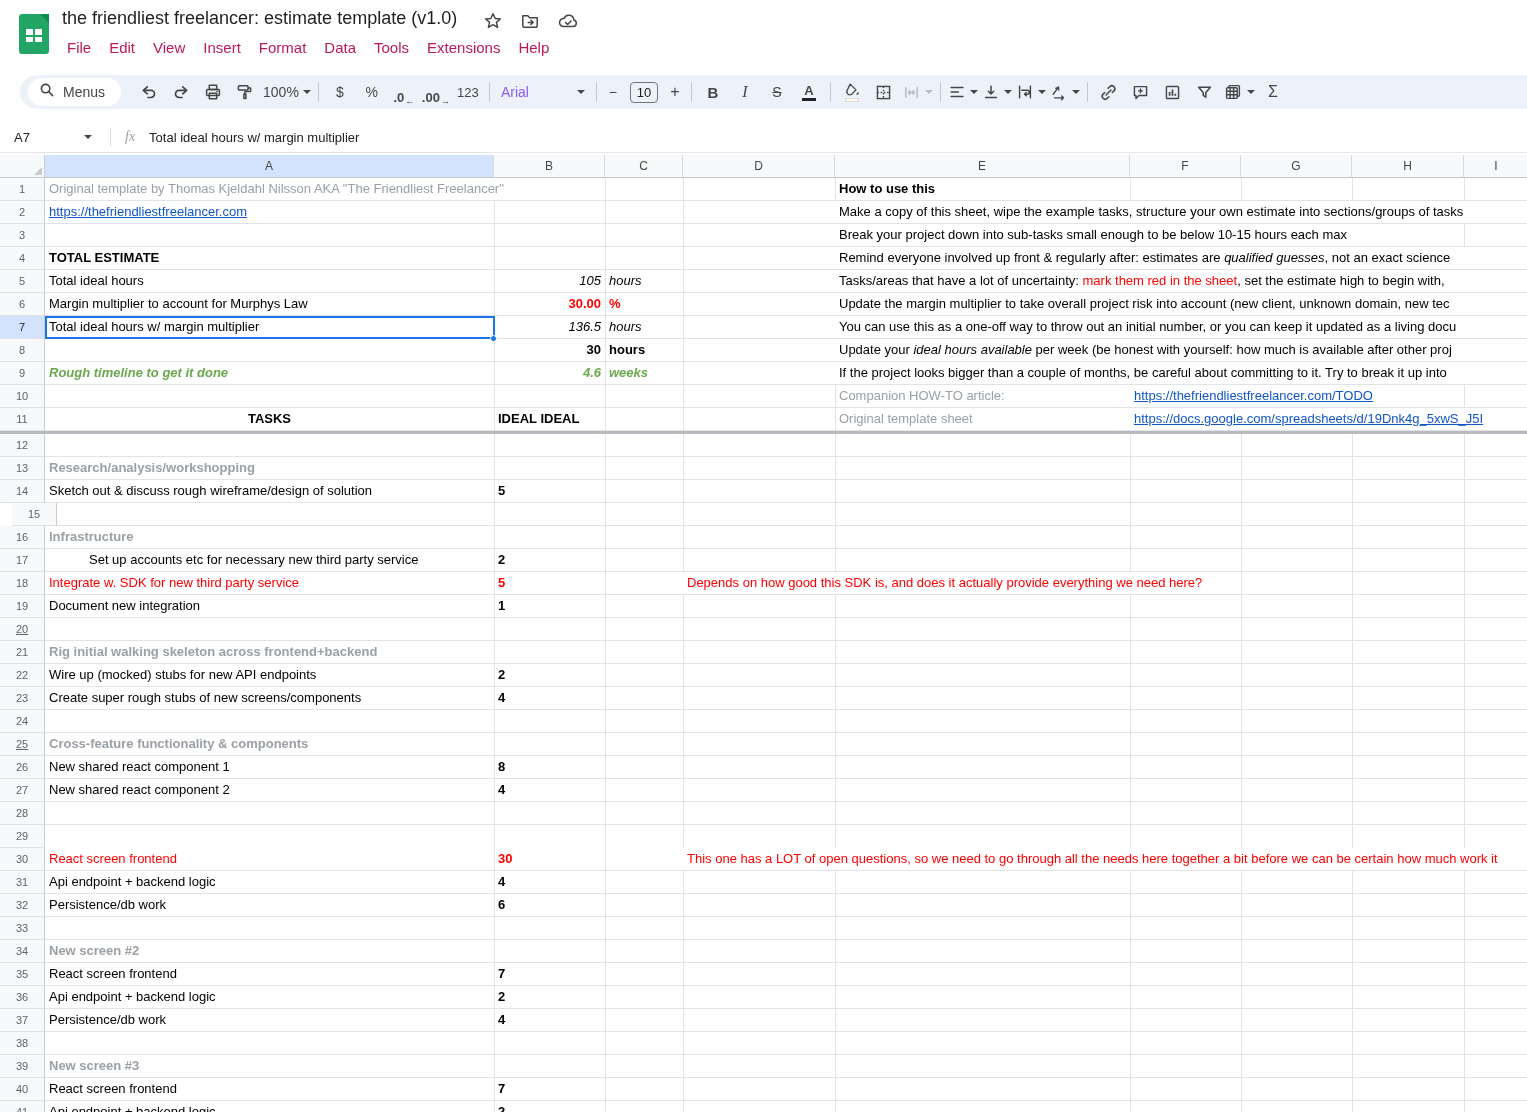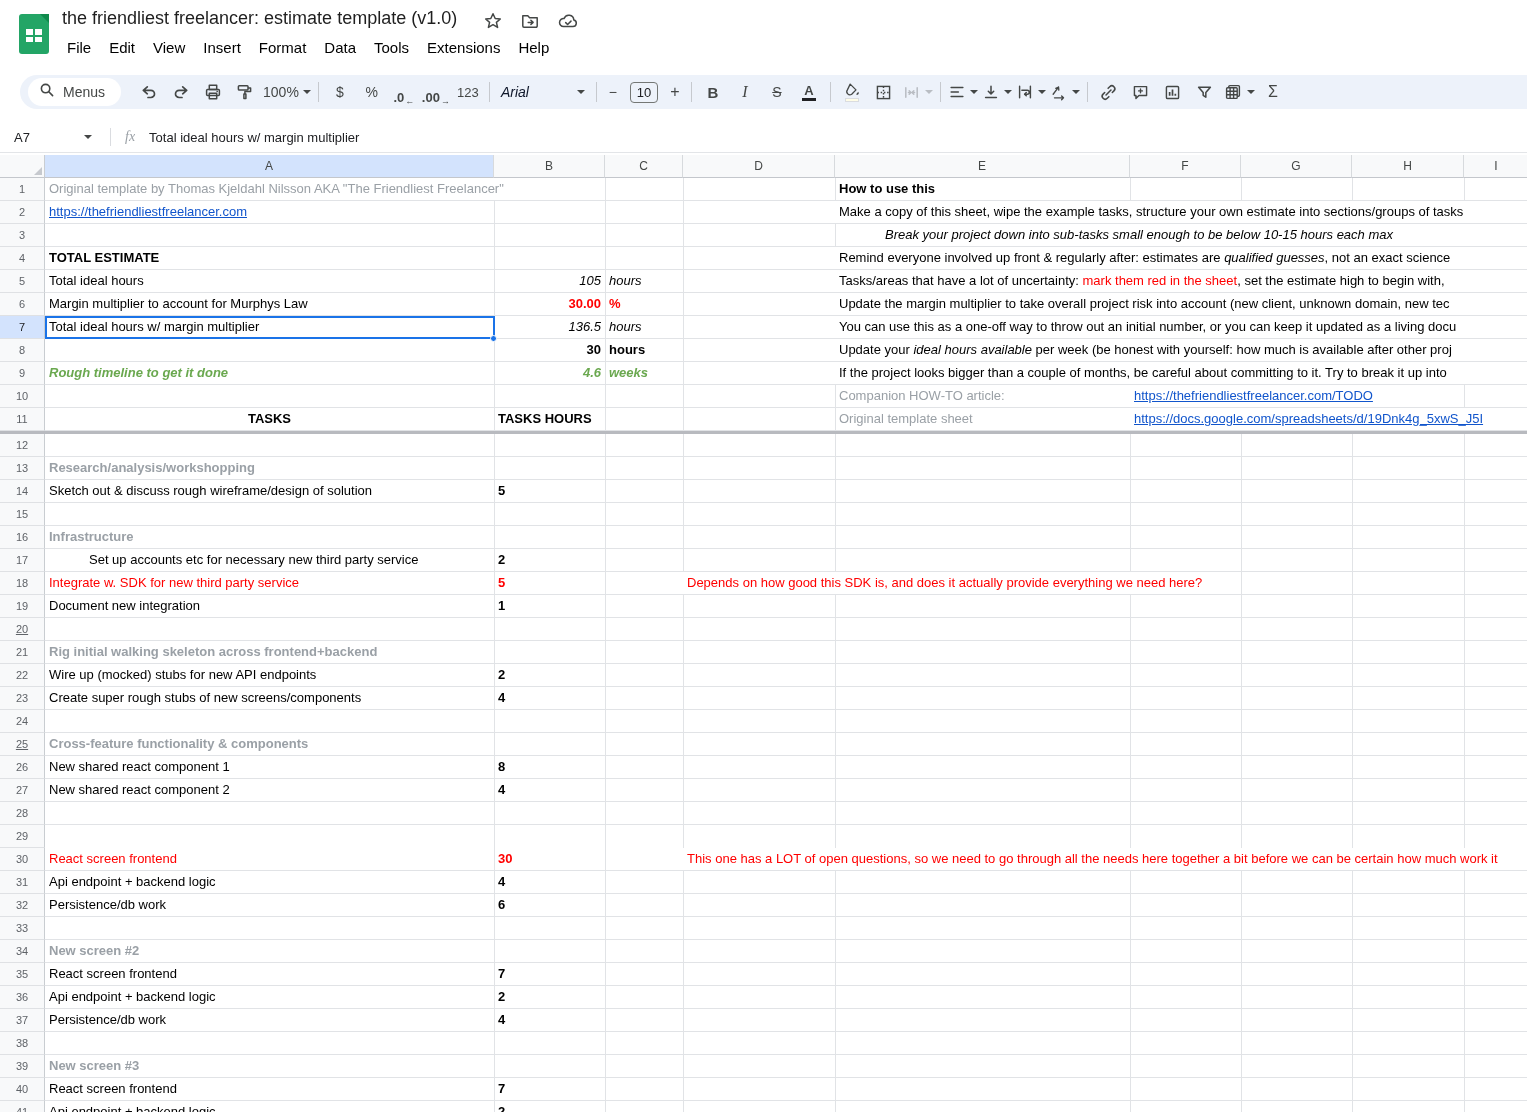--- a/index.html
+++ b/index.html
@@ -14,40 +14,40 @@
     background:#23a566; border-radius:3px; }
   .sheets-logo .fold { position:absolute; right:0; top:0; width:0; height:0;
     border-top:9px solid #0f8a4c; border-left:9px solid transparent; }
   .sheets-logo .grid2 { position:absolute; left:7px; top:15px; width:16px; height:13px;
     display:grid; grid-template-columns:1fr 1fr; grid-template-rows:1fr 1fr; gap:2px; }
   .sheets-logo .grid2 div { background:#fff; }
   .title-row { position:absolute; left:62px; top:8px; height:26px; display:flex; }
   .doc-title { font-size:18px; color:#1f1f1f; white-space:nowrap; }
   .title-ic { margin-left:26px; display:flex; align-items:center; color:#444746; }
   .menu-row { position:absolute; left:58px; top:36px; display:flex; }
-  .menu-item { font-size:15px; color:#000000; padding:3px 9px; border-radius:6px; cursor:default; }
+  .menu-item { font-size:15px; color:#be185d; padding:3px 9px; border-radius:6px; cursor:default; }
   
   .toolbar { position:absolute; top:75px; left:20px; right:0; height:34px;
     background:#edf2fa; border-radius:17px 0 0 17px; display:flex; align-items:center; padding-left:8px; }
   .menus-pill { background:#fff; border-radius:15px; height:28px; display:flex; align-items:center;
     padding:0 16px 0 11px; margin-right:12px; }
   .menus-pill .lbl { font-size:14px; color:#444746; margin-left:8px; }
   .tb-btn { height:26px; min-width:32px; padding:0 2px; display:flex; align-items:center; justify-content:center;
     color:#444746; font-size:14px; border-radius:4px; }
   .tb-btn svg { display:block; }
   .tb-sep { width:1px; height:20px; background:#c6c9ce; margin:0 5px; }
   .caret { width:0; height:0; border-left:4px solid transparent; border-right:4px solid transparent;
     border-top:4px solid #444746; margin-left:4px; }
   .caret.dis { border-top-color:#b9bdc3; }
   .zoom-lbl { font-size:14px; color:#444746; }
   .fmt-txt { font-size:14px; color:#444746; }
   .decbtn { display:flex; align-items:flex-end; }
   .decbtn .main { font-size:13px; font-weight:bold; }
   .decbtn .arr { font-size:9px; margin-left:1px; margin-bottom:-1px; }
-  .font-name { font-size:14px; color:#0f172a; width:72px; text-align:left;font-style:italic; }
+  .font-name { font-size:14px; color:#8b5cf6; width:72px; text-align:left; }
   .size-box { width:28px; height:21px; border:1px solid #747775; border-radius:4px;
     font-size:13px; display:flex; align-items:center; justify-content:center; margin:0 6px; }
   .b-bold { font-weight:bold; font-size:15px; }
   .b-italic { font-family:"Liberation Serif", serif; font-style:italic; font-size:16px; }
   .b-strike { font-size:14px; text-decoration:line-through; }
   .b-color { display:flex; flex-direction:column; align-items:center; line-height:1; }
   .b-color .A { font-size:13px; font-weight:bold; }
   .b-color .bar { width:14px; height:3px; background:#202124; margin-top:1px; }
   .b-fill .bar { background:#fffde7; border:1px solid #dadce0; height:4px; }
   .dis { color:#b9bdc3; }
@@ -346,21 +346,21 @@
         <div class="cell merged s-muted" style="left: 0px; width: 560px;">Original template by Thomas Kjeldahl Nilsson AKA "The Friendliest Freelancer"</div>
         <div class="cell s-b" style="left: 790px; width: 295px;">How to use this</div>
       </div>
       <div class="row-hdr" style="top: 23px;">2</div>
       <div class="grow" style="top: 23px;">
         <div class="cell s-link" style="left: 0px; width: 449px;">https://thefriendliestfreelancer.com</div>
         <div class="cell merged" style="left: 790px; width: 694px;">Make a copy of this sheet, wipe the example tasks, structure your own estimate into sections/groups of tasks</div>
       </div>
       <div class="row-hdr" style="top: 46px;">3</div>
       <div class="grow" style="top: 46px;">
-        <div class="cell merged" style="left: 836px; width: 629px; font-style: italic;">Break your project down into sub-tasks small enough to be below 10-15 hours each max</div>
+        <div class="cell merged" style="left: 790px; width: 629px;">Break your project down into sub-tasks small enough to be below 10-15 hours each max</div>
       </div>
       <div class="row-hdr" style="top: 69px;">4</div>
       <div class="grow" style="top: 69px;">
         <div class="cell s-b" style="left: 0px; width: 449px;">TOTAL ESTIMATE</div>
         <div class="cell merged" style="left: 790px; width: 694px;"><span>Remind everyone involved up front &amp; regularly after: estimates are </span><span class="s-i">qualified guesses</span><span>, not an exact science</span></div>
       </div>
       <div class="row-hdr" style="top: 92px;">5</div>
       <div class="grow" style="top: 92px;">
         <div class="cell" style="left: 0px; width: 449px;">Total ideal hours</div>
         <div class="cell s-i s-right" style="left: 449px; width: 111px;">105</div>
@@ -395,36 +395,36 @@
         <div class="cell merged" style="left: 790px; width: 694px;">If the project looks bigger than a couple of months, be careful about committing to it. Try to break it up into </div>
       </div>
       <div class="row-hdr" style="top: 207px;">10</div>
       <div class="grow" style="top: 207px;">
         <div class="cell s-muted" style="left: 790px; width: 295px;">Companion HOW-TO article:</div>
         <div class="cell merged s-link" style="left: 1085px; width: 334px;">https://thefriendliestfreelancer.com/TODO</div>
       </div>
       <div class="row-hdr" style="top: 230px;">11</div>
       <div class="grow" style="top: 230px;">
         <div class="cell s-b" style="left: 0px; width: 449px; text-align: center;">TASKS</div>
-        <div class="cell s-b" style="left: 449px; width: 111px;">TASKS HOURS</div>
+        <div class="cell s-b" style="left: 449px; width: 111px;">IDEAL IDEAL</div>
         <div class="cell s-muted" style="left: 790px; width: 295px;">Original template sheet</div>
         <div class="cell merged s-link" style="left: 1085px; width: 399px;">https://docs.google.com/spreadsheets/d/19Dnk4g_5xwS_J5I</div>
       </div>
       <div class="row-hdr" style="top: 256px;">12</div>
       <div class="grow" style="top: 256px;"></div>
       <div class="row-hdr" style="top: 279px;">13</div>
       <div class="grow" style="top: 279px;">
         <div class="cell s-muted s-b" style="left: 0px; width: 449px;">Research/analysis/workshopping</div>
       </div>
       <div class="row-hdr" style="top: 302px;">14</div>
       <div class="grow" style="top: 302px;">
         <div class="cell" style="left: 0px; width: 449px;">Sketch out &amp; discuss rough wireframe/design of solution</div>
         <div class="cell s-b" style="left: 449px; width: 111px;">5</div>
       </div>
-      <div class="row-hdr" style="top: 325px;">15</div>
+      <div class="row-hdr" style="top: 325px; margin-left: 12px;">15</div>
       <div class="grow" style="top: 325px;"></div>
       <div class="row-hdr" style="top: 348px;">16</div>
       <div class="grow" style="top: 348px;">
         <div class="cell s-muted s-b" style="left: 0px; width: 449px;">Infrastructure</div>
       </div>
       <div class="row-hdr" style="top: 371px;">17</div>
       <div class="grow" style="top: 371px;">
         <div class="cell" style="left: 0px; width: 449px; margin-left: 40px;">Set up accounts etc for necessary new third party service</div>
         <div class="cell s-b" style="left: 449px; width: 111px;">2</div>
       </div>

